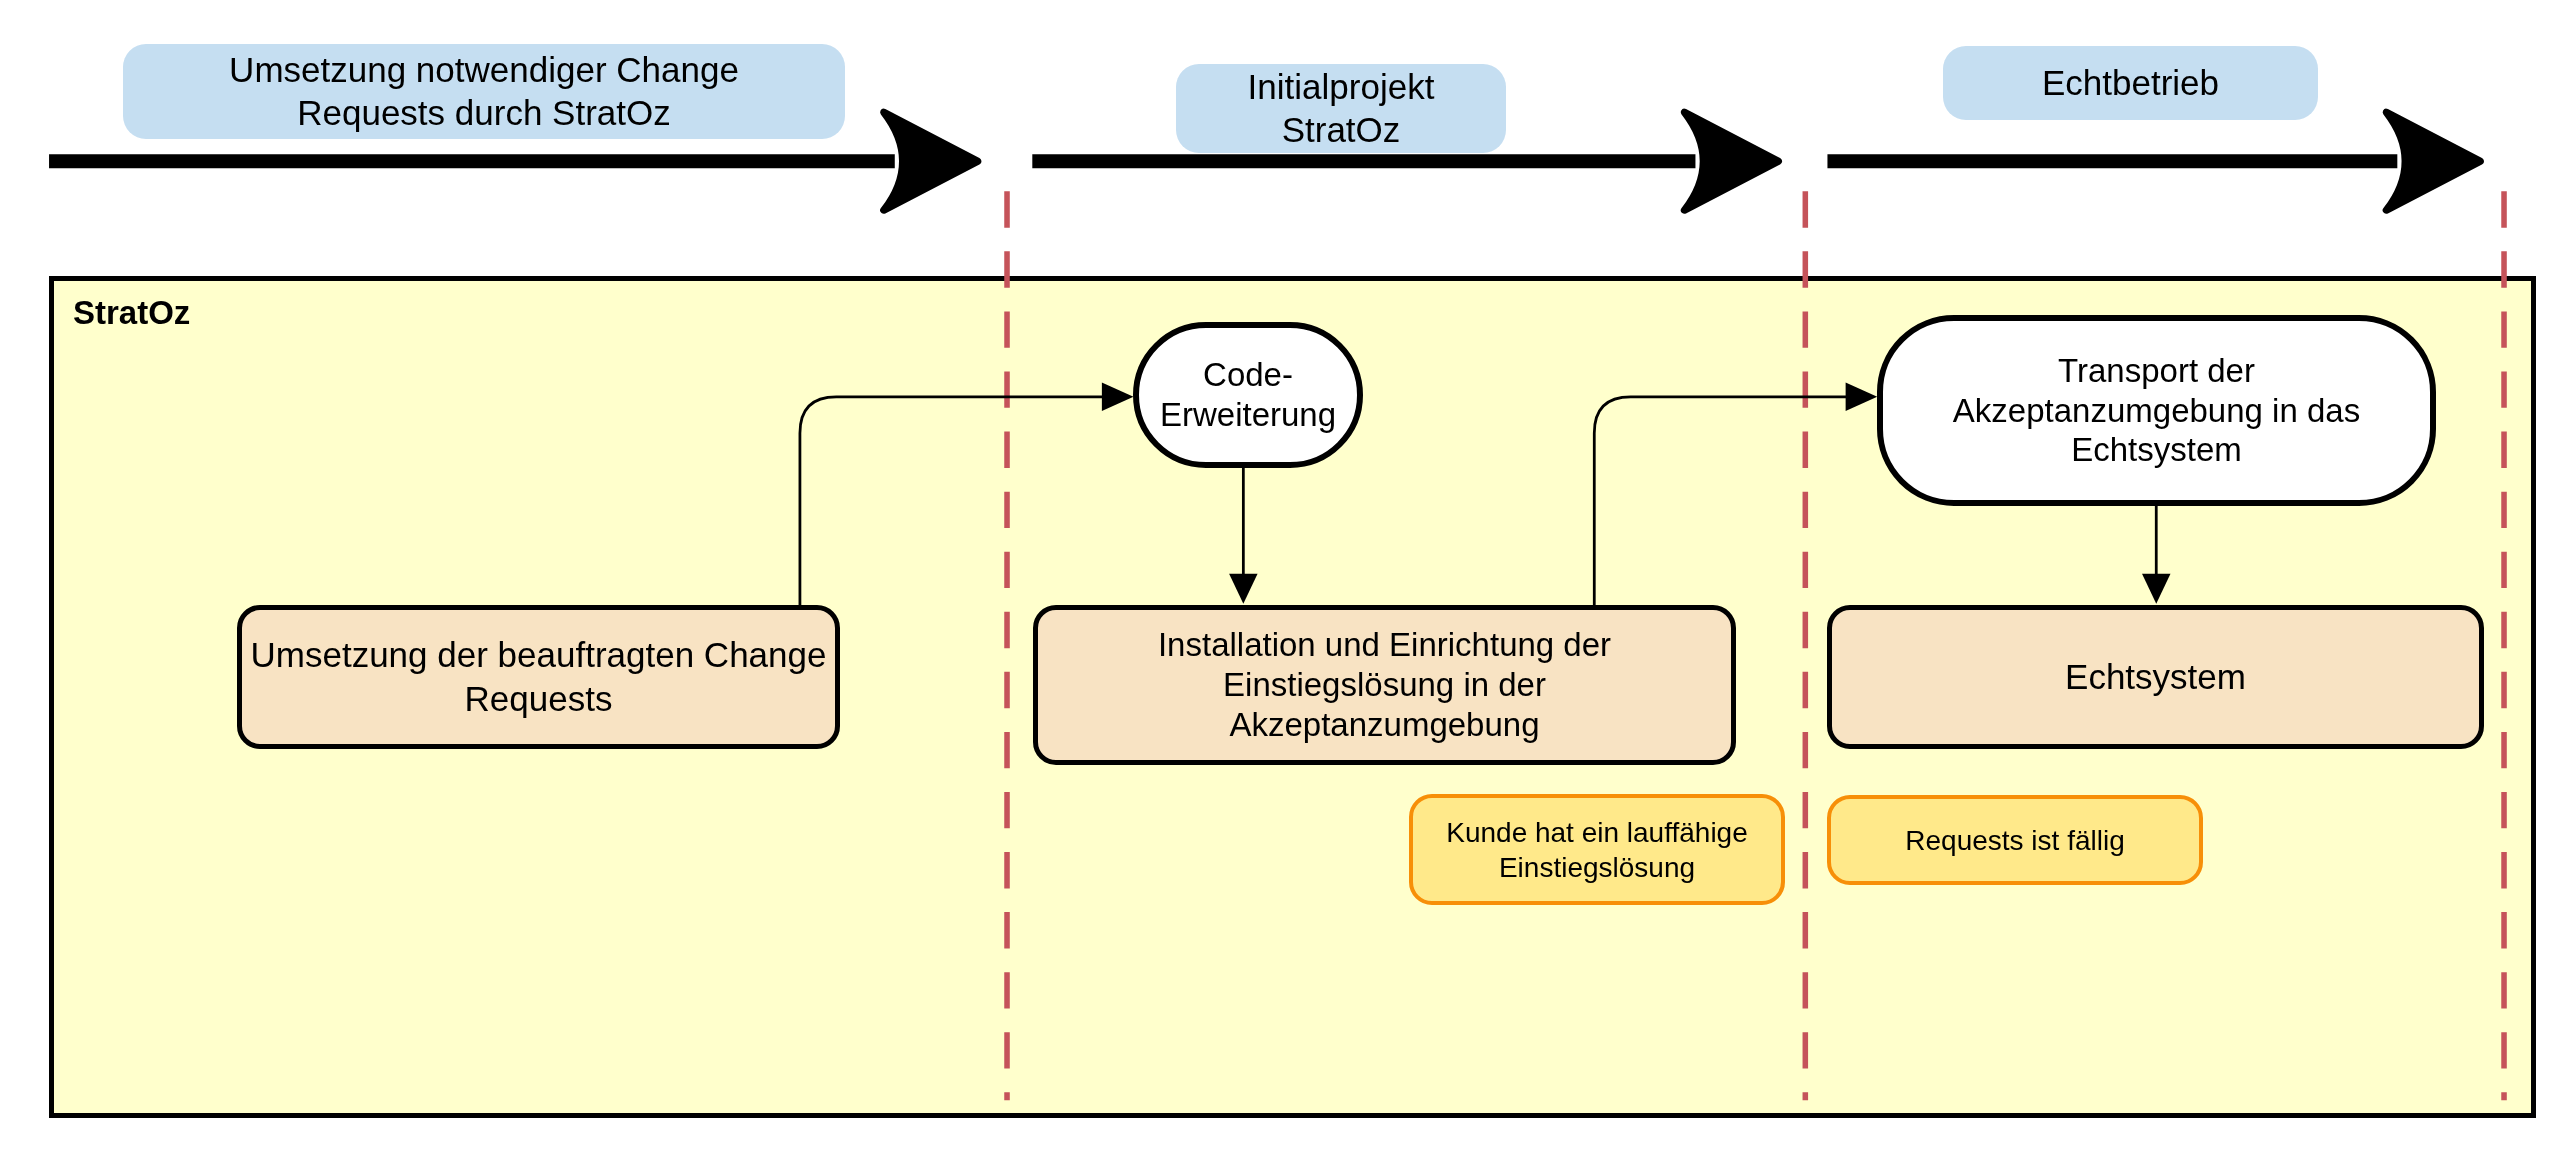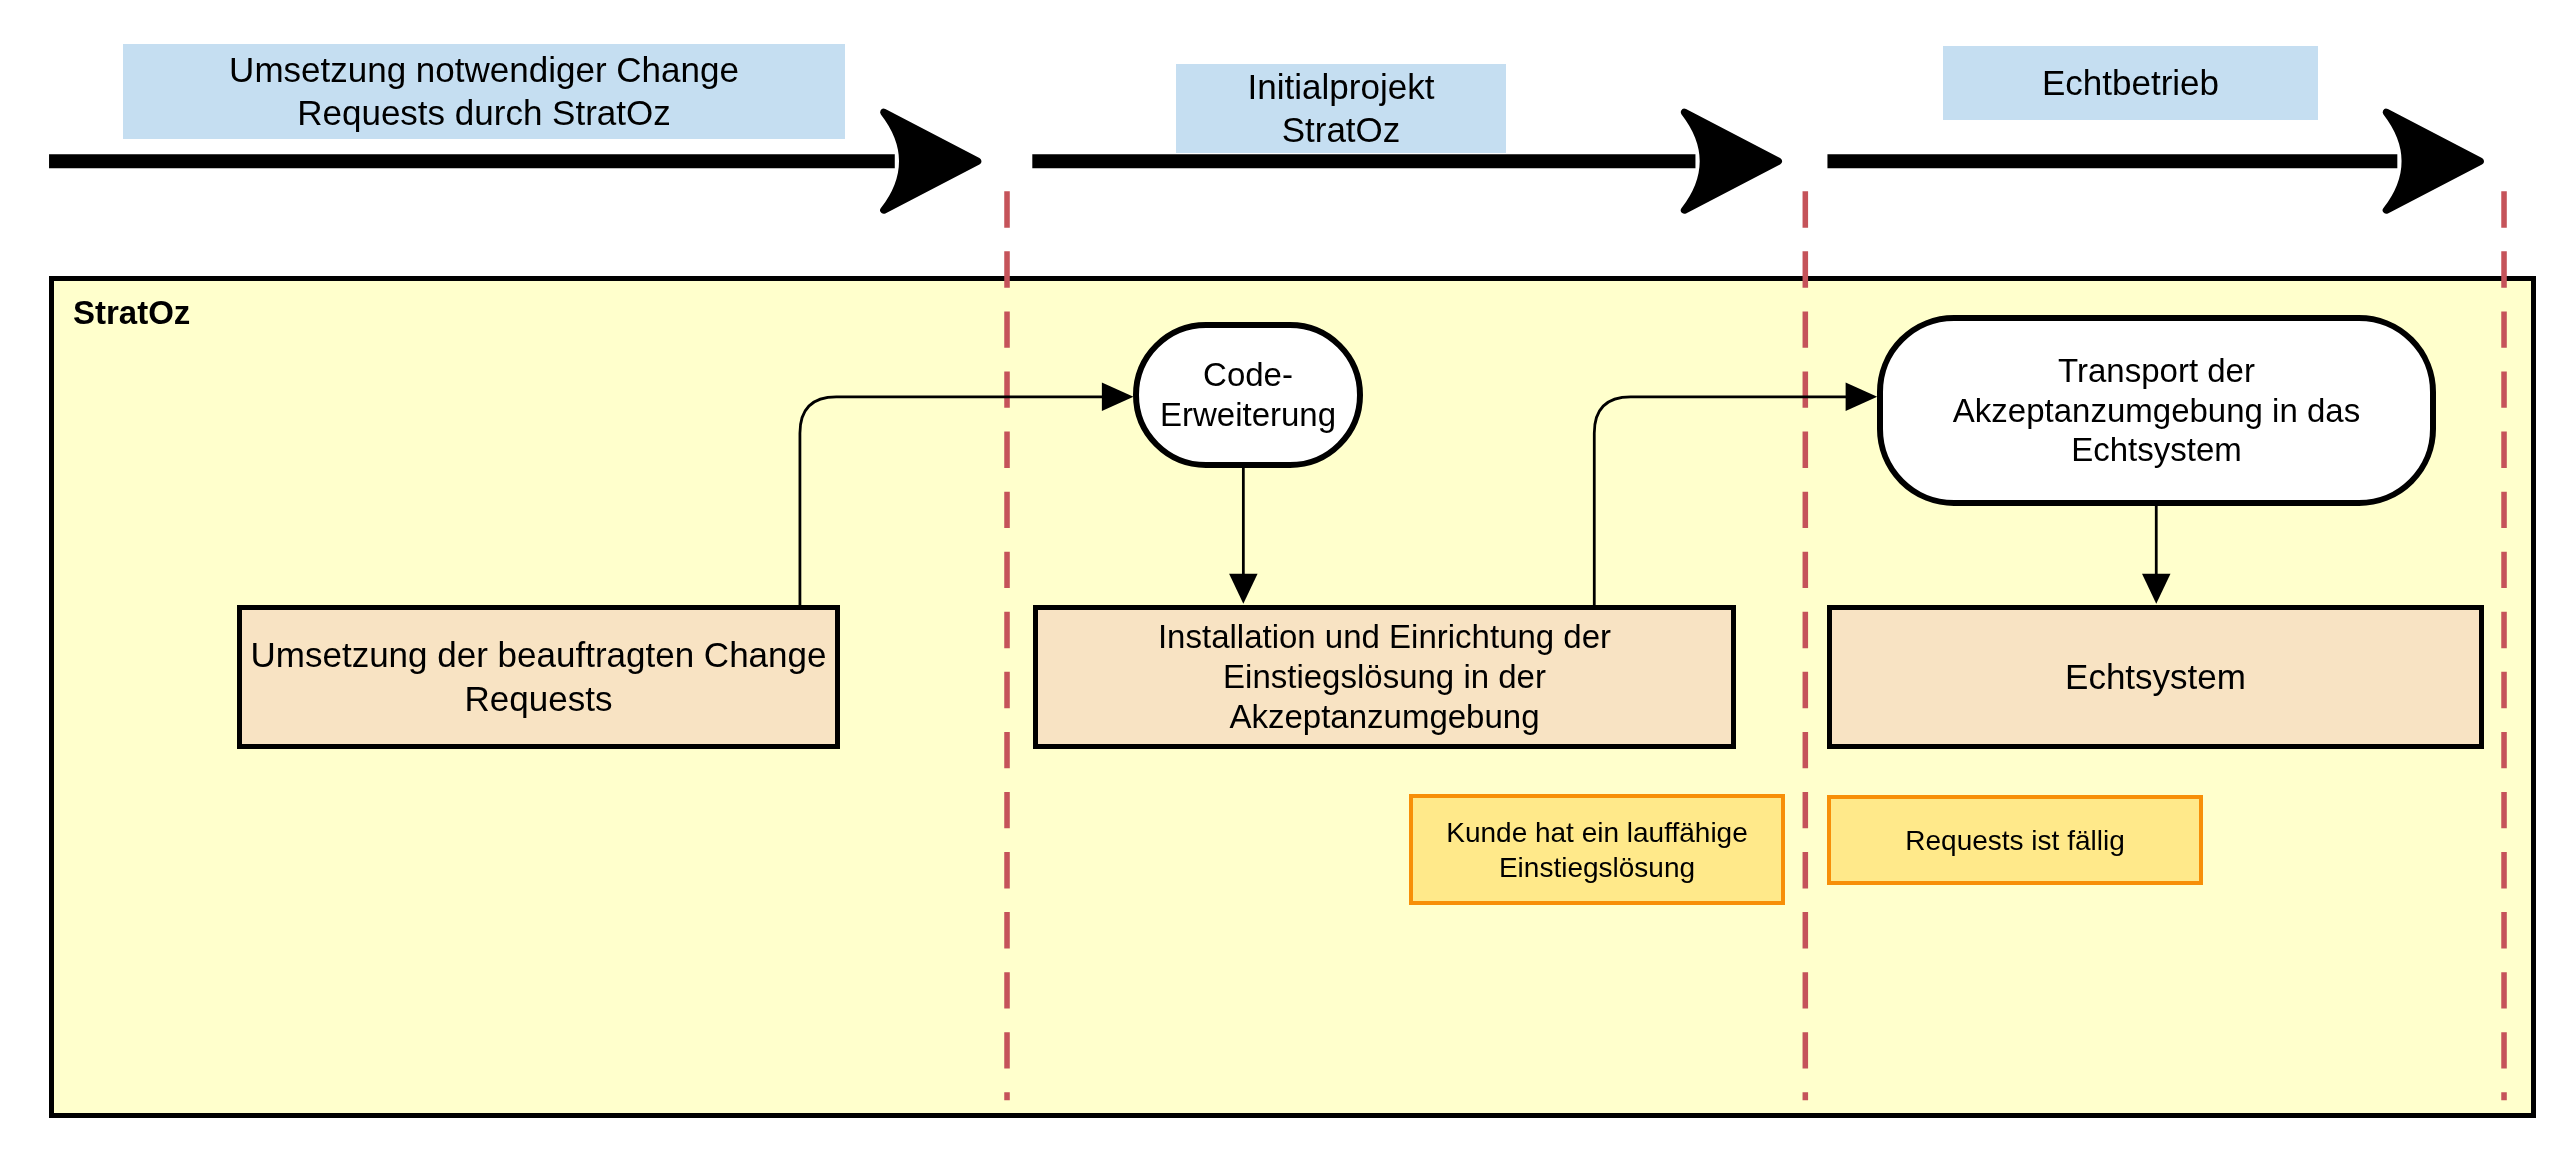--- a/index.html
+++ b/index.html
@@ -11,21 +11,21 @@
     --divider:#C5535A;
     --node-bg:#FFFFFF;
     --ink:#000000;
   }
   html,body{margin:0;padding:0;background:#FFFFFF;}
   #stage{
     position:relative;width:2576px;height:1169px;background:#FFFFFF;overflow:hidden;
     font-family:"Liberation Sans",sans-serif;color:var(--ink);
   }
   .abs{position:absolute;box-sizing:border-box;}
-  .center{display:flex;align-items:center;justify-content:center;text-align:center;}
+  .center{display:flex;align-items:center;justify-content:center;text-align:center;border-radius:23px;}
   .phase-label{
     background:var(--phase-label-bg);
     font-size:35px;line-height:1.22;
   }
   .lane{
     background:var(--lane-bg);
     border:5.5px solid var(--ink);
   }
   .lane-label{
     font-size:33px;font-weight:bold;
@@ -86,20 +86,20 @@
   </svg>
 
   <div class="abs center phase-label" style="left:123px;top:44px;width:722px;height:95px;">Umsetzung notwendiger Change<br>Requests durch StratOz</div>
   <div class="abs center phase-label" style="left:1176px;top:44px;width:330px;height:89px;margin-top:20px;">Initialprojekt<br>StratOz</div>
   <div class="abs center node" style="left:1133px;top:322px;width:230px;height:146px;border-radius:74px;">Code-<br>Erweiterung</div>
 
   <div class="abs center phase-label" style="left:1943px;top:46px;width:375px;height:74px;">Echtbetrieb</div>
   <div class="abs center node" style="left:1877px;top:315px;width:559px;height:191px;border-radius:77px;">Transport der<br>Akzeptanzumgebung in das<br>Echtsystem</div>
 
   <div class="abs center task" style="left:237px;top:605px;width:603px;height:144px;">Umsetzung der beauftragten Change<br>Requests</div>
-  <div class="abs center task small" style="left:1033px;top:605px;width:703px;height:144px;">Installation und Einrichtung der<br>Einstiegslösung in der<br>Akzeptanzumgebung</div>
+  <div class="abs center task small" style="left:1033px;top:605px;width:703px;height:160px;">Installation und Einrichtung der<br>Einstiegslösung in der<br>Akzeptanzumgebung</div>
   <div class="abs center task" style="left:1827px;top:605px;width:657px;height:144px;">Echtsystem</div>
 
   <div class="abs center event" style="left:1409px;top:794px;width:376px;height:111px;">Kunde hat ein lauffähige<br>Einstiegslösung</div>
   <div class="abs center event" style="left:1827px;top:795px;width:376px;height:90px;">Requests ist fällig</div>
 
 </div>
 
 
 </body></html>

